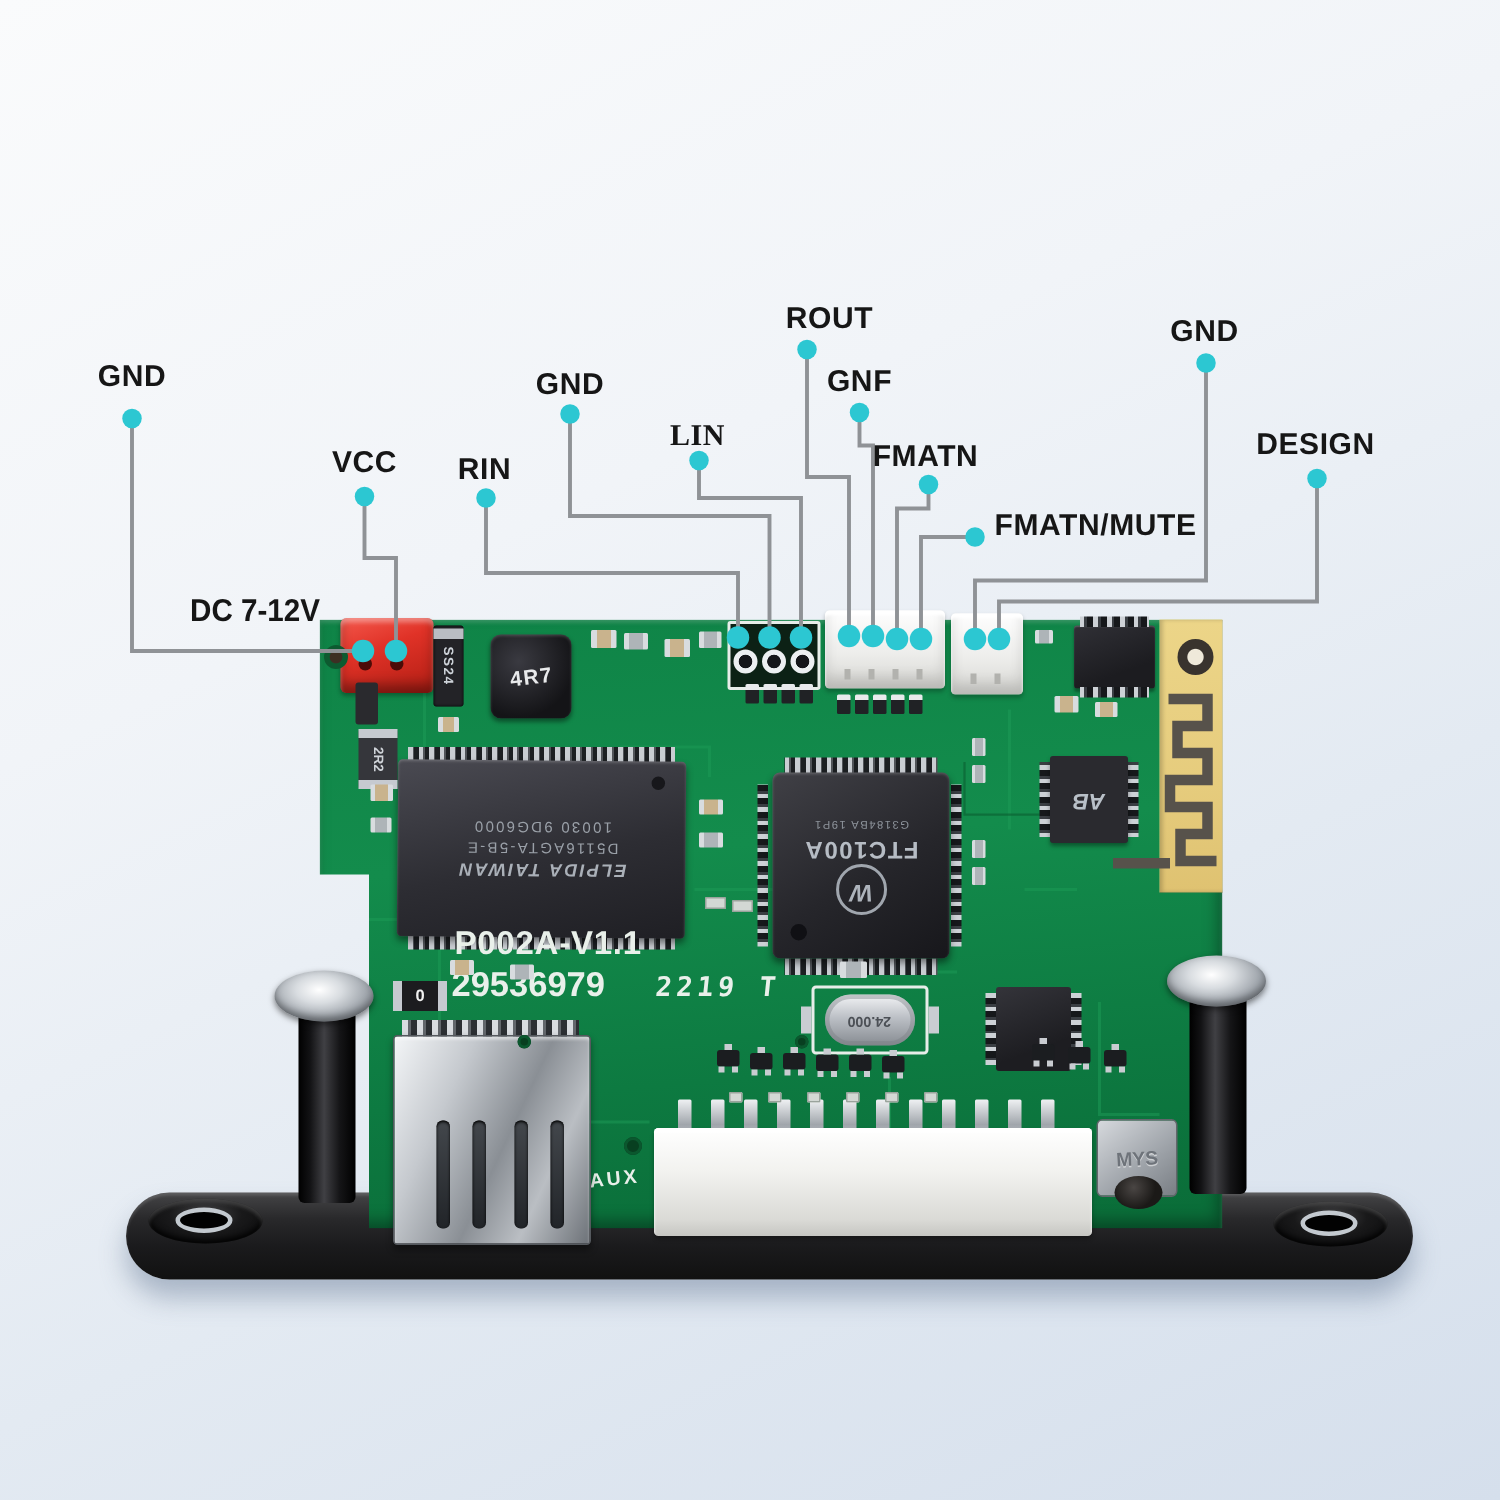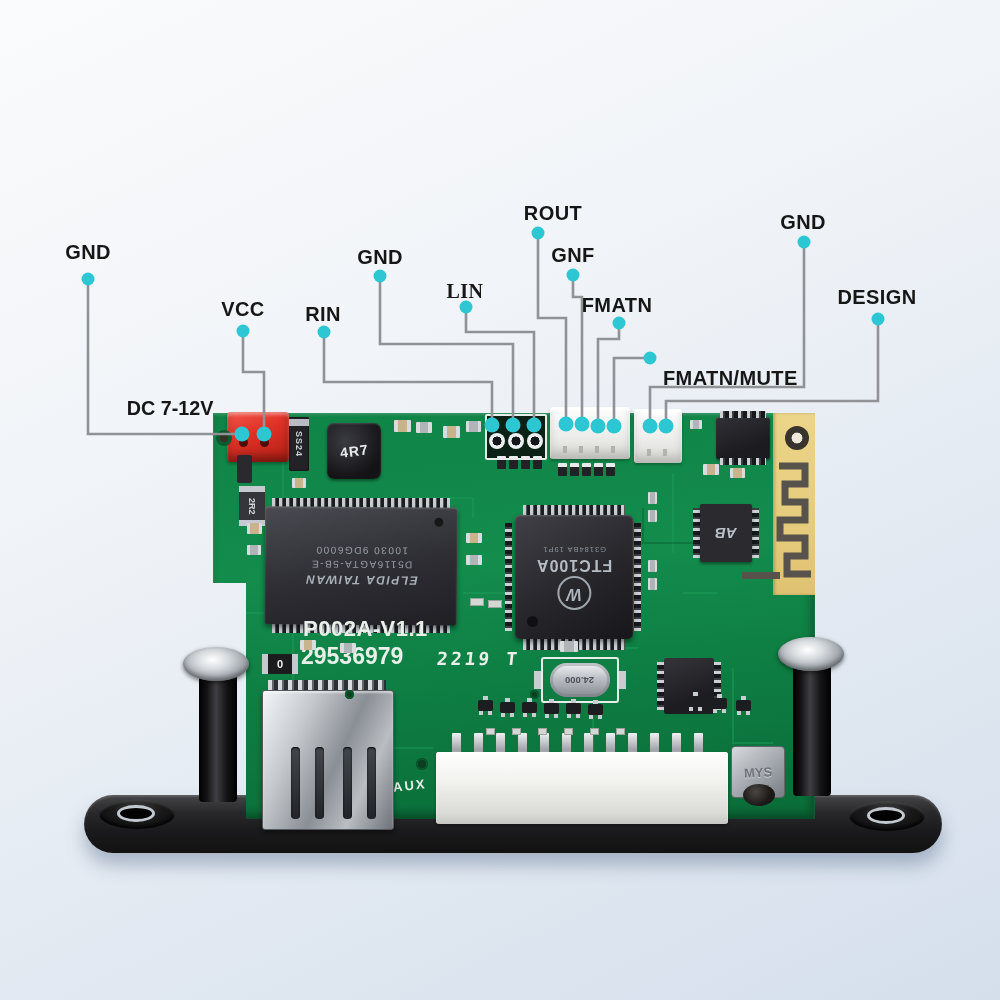--- a/index.html
+++ b/index.html
@@ -404,18 +404,18 @@
   <div id="label-layer">
     <div class="dc-label">DC 7-12V</div>
   <div class="pin-label" style="left: 88px; top: 252px;">GND</div>
       <div class="pin-label" style="left: 243px; top: 309px;">VCC</div>
       <div class="pin-label" style="left: 323px; top: 314px;">RIN</div>
       <div class="pin-label" style="left: 380px; top: 257px;">GND</div>
       <div class="pin-label" style="left: 465px; top: 291px; font-family: Liberation Serif, serif;">LIN</div>
       <div class="pin-label" style="left: 553px; top: 213px;">ROUT</div>
       <div class="pin-label" style="left: 573px; top: 255px;">GNF</div>
       <div class="pin-label" style="left: 617px; top: 305px;">FMATN</div>
-      <div class="pin-label anchor-start" style="left: 663px; top: 378px;">FMATN/MUTE</div>
+      <div class="pin-label anchor-start" style="left: 663px; top: 351px;">FMATN/MUTE</div>
       <div class="pin-label" style="left: 803px; top: 222px;">GND</div>
       <div class="pin-label" style="left: 877px; top: 297px;">DESIGN</div>
     </div>
 
 </div>
 
 </body></html>

